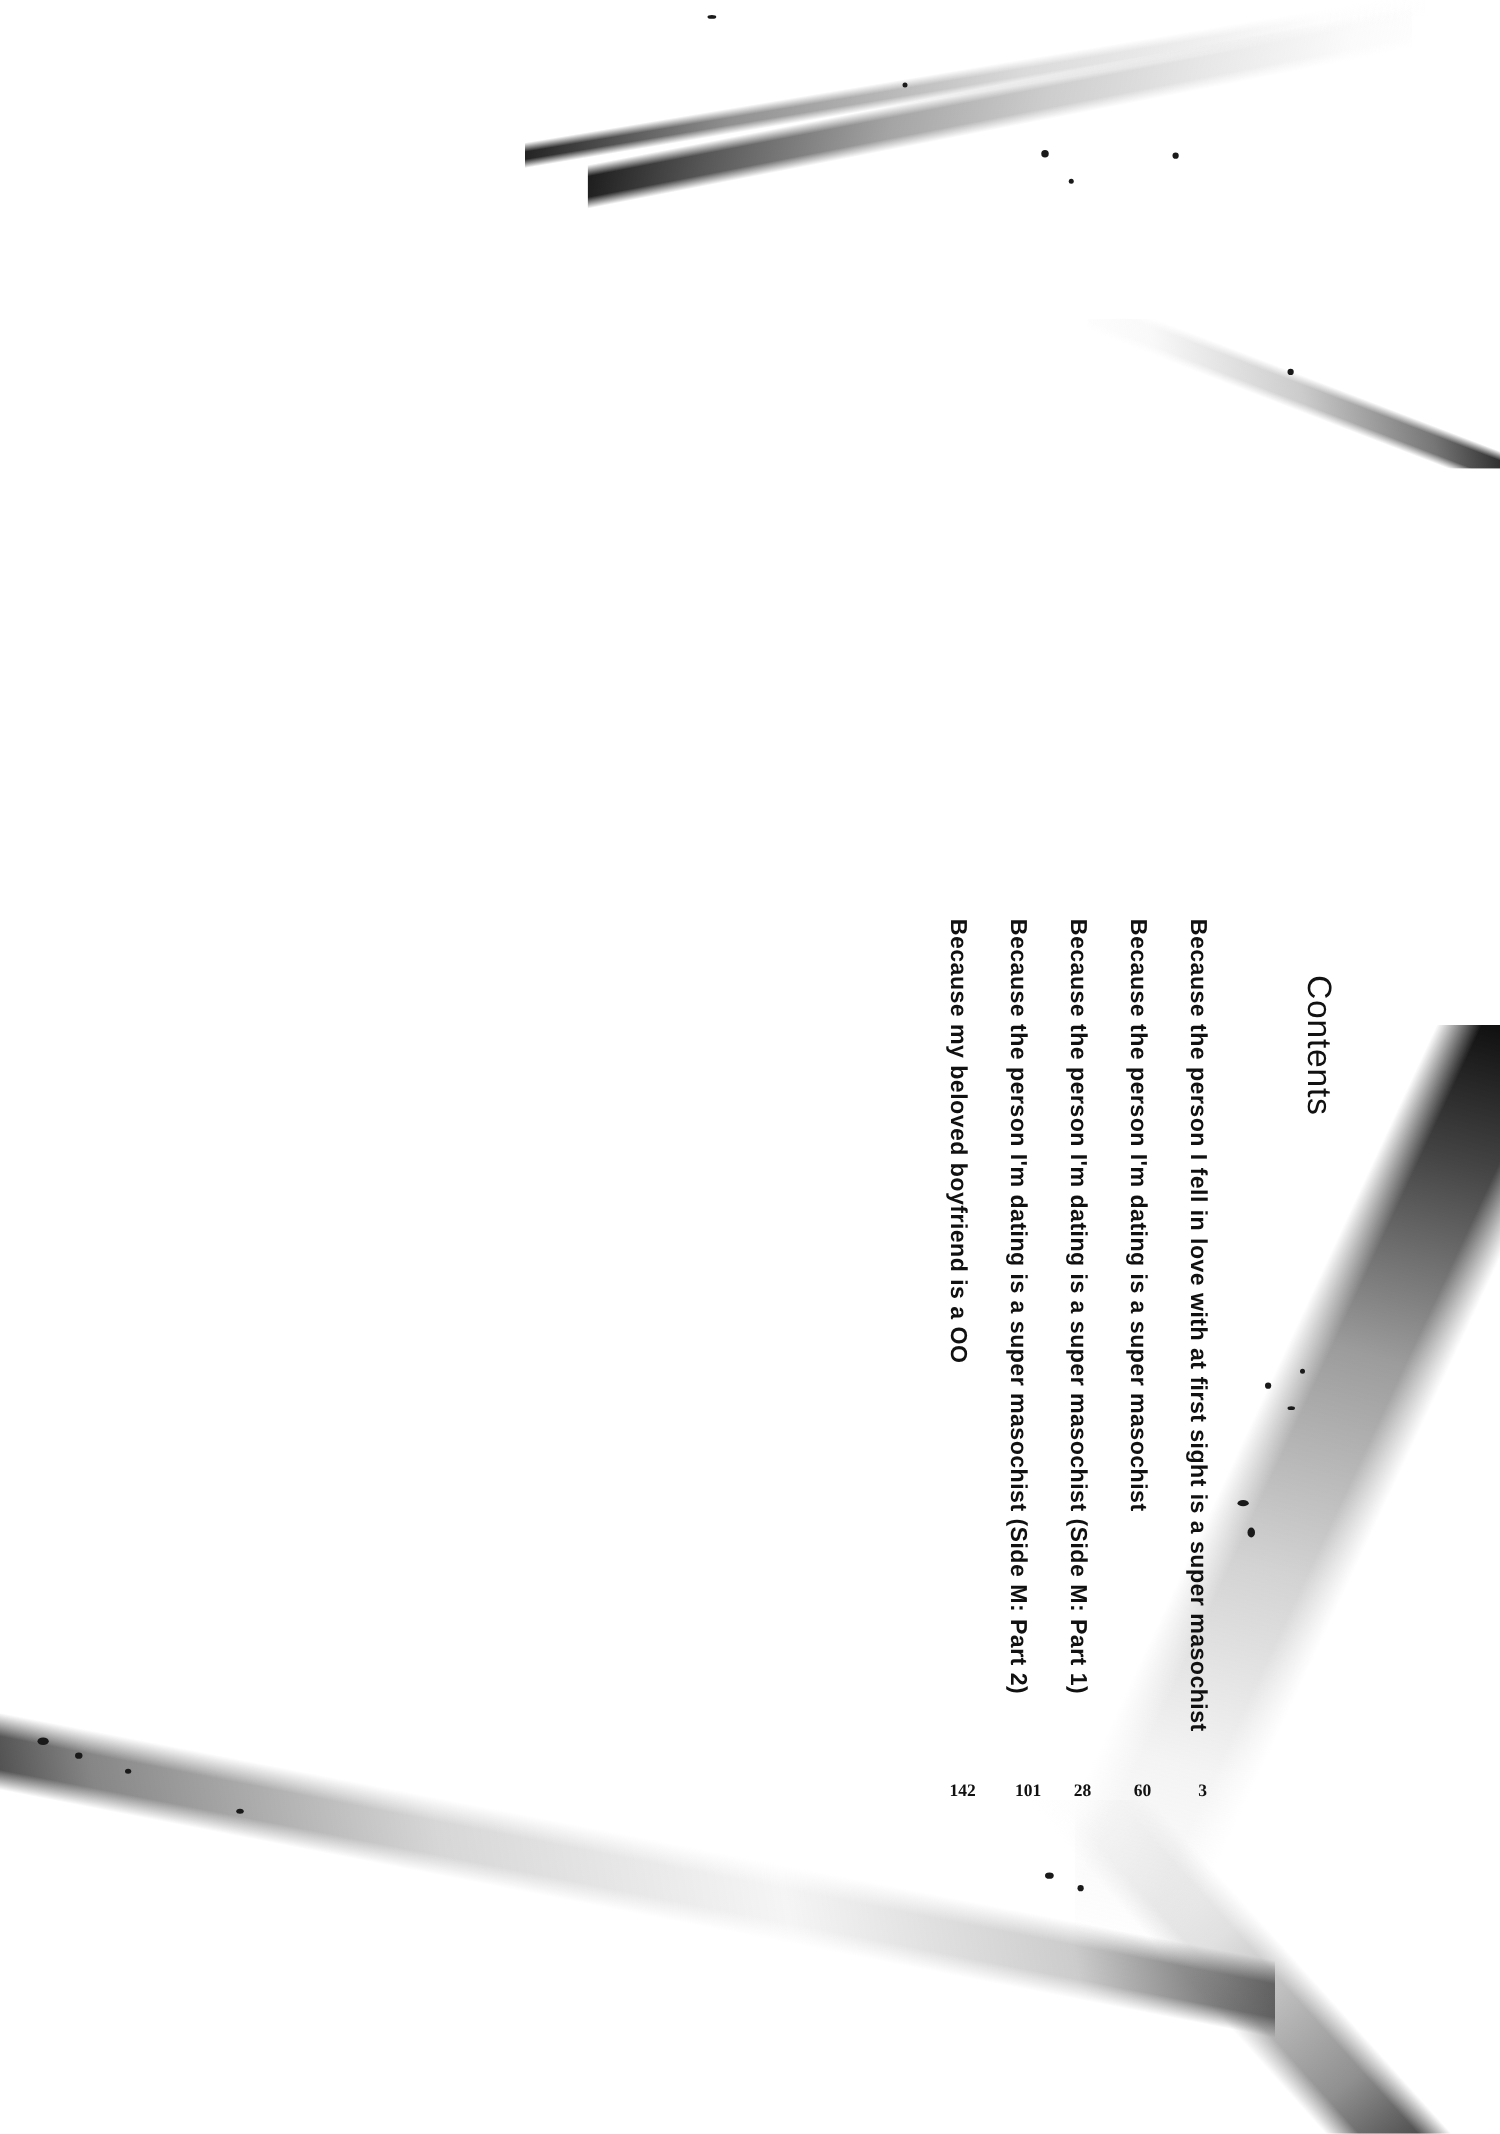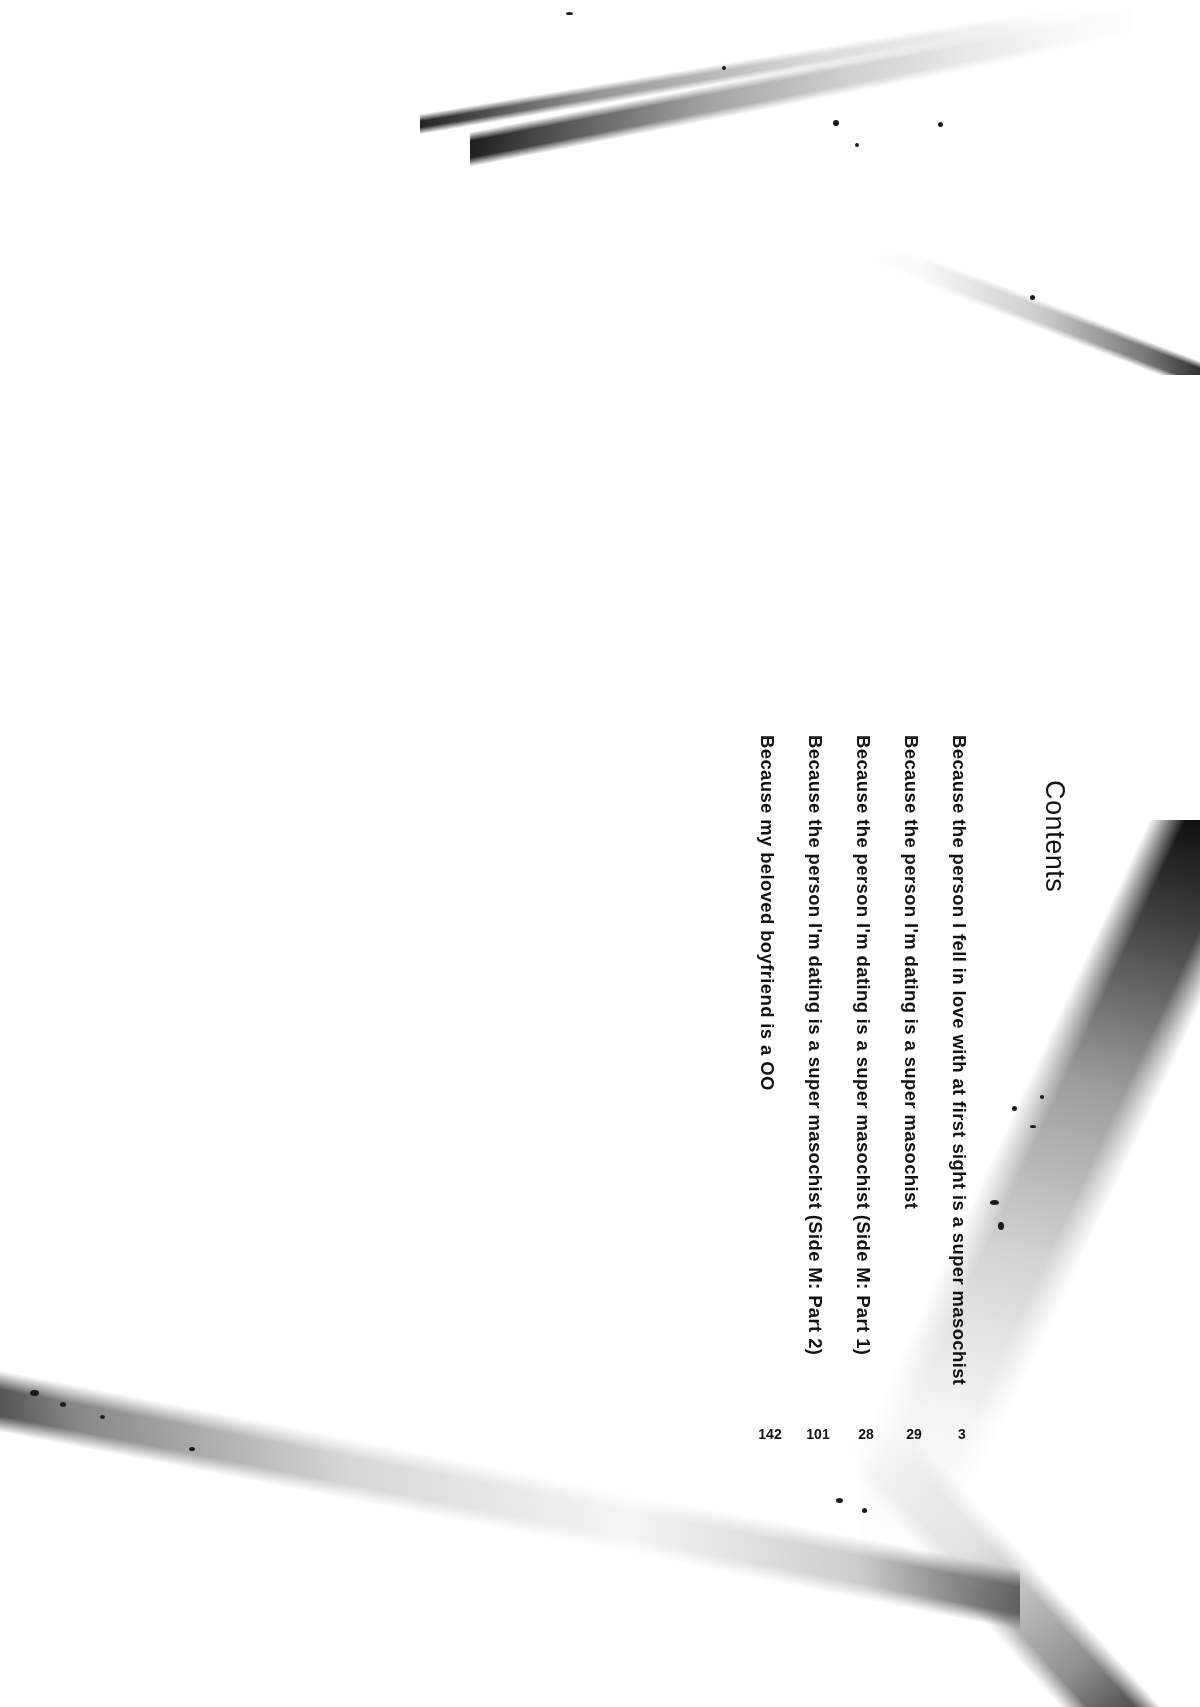--- a/index.html
+++ b/index.html
@@ -136,32 +136,33 @@
   }
 
   .entry-page {
     position: absolute;
     font-size: 14px;
     font-weight: 700;
     color: #111;
     top: 726px;
     text-align: center;
     width: 30px;
+    font-family: Liberation Serif, serif;
   }
 
   .e0 { right: 100px; }
   .e1 { right: 148px; }
   .e2 { right: 196px; }
   .e3 { right: 244px; }
   .e4 { right: 292px; }
 
   .p0 { right: 93px; }
   .p1 { right: 141px; }
   .p2 { right: 189px; }
-  .p3 { right: 237px; }
+  .p3 { right: 237px; text-align: right; }
   .p4 { right: 285px; }
 </style>
 </head>
 <body>
 
 <div class="page">
 
   <div class="streak streak-top"></div>
   <div class="streak streak-top2"></div>
   <div class="streak streak-right-top"></div>
@@ -192,19 +193,19 @@
 
     <div class="vtext toc-title">Contents</div>
 
     <div class="vtext entry-title e0">Because the person I fell in love with at first sight is a super masochist</div>
     <div class="vtext entry-title e1">Because the person I'm dating is a super masochist</div>
     <div class="vtext entry-title e2">Because the person I'm dating is a super masochist (Side M: Part 1)</div>
     <div class="vtext entry-title e3">Because the person I'm dating is a super masochist (Side M: Part 2)</div>
     <div class="vtext entry-title e4">Because my beloved boyfriend is a OO</div>
 
     <div class="entry-page p0">3</div>
-    <div class="entry-page p1">29</div>
+    <div class="entry-page p1">60</div>
     <div class="entry-page p2">28</div>
     <div class="entry-page p3">101</div>
     <div class="entry-page p4">142</div>
 
   </div>
 </div>
 
 </body></html>

